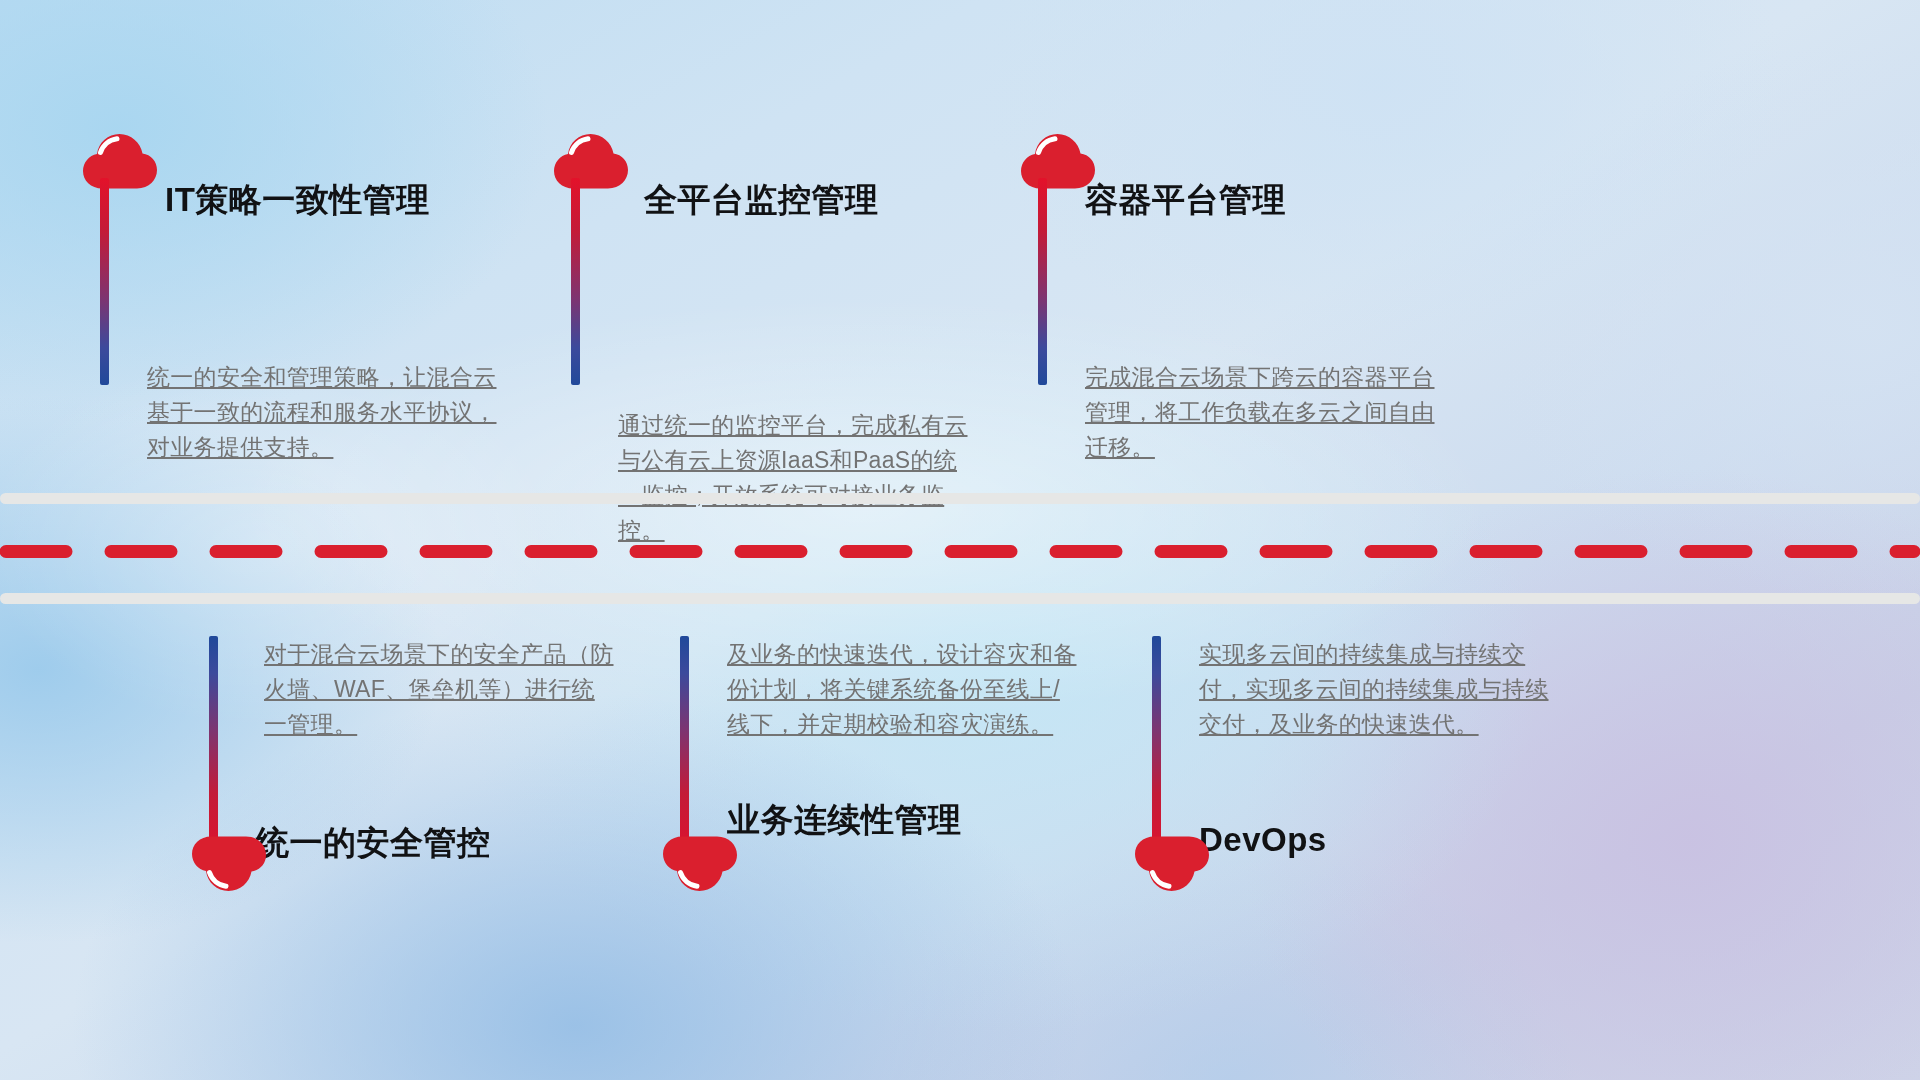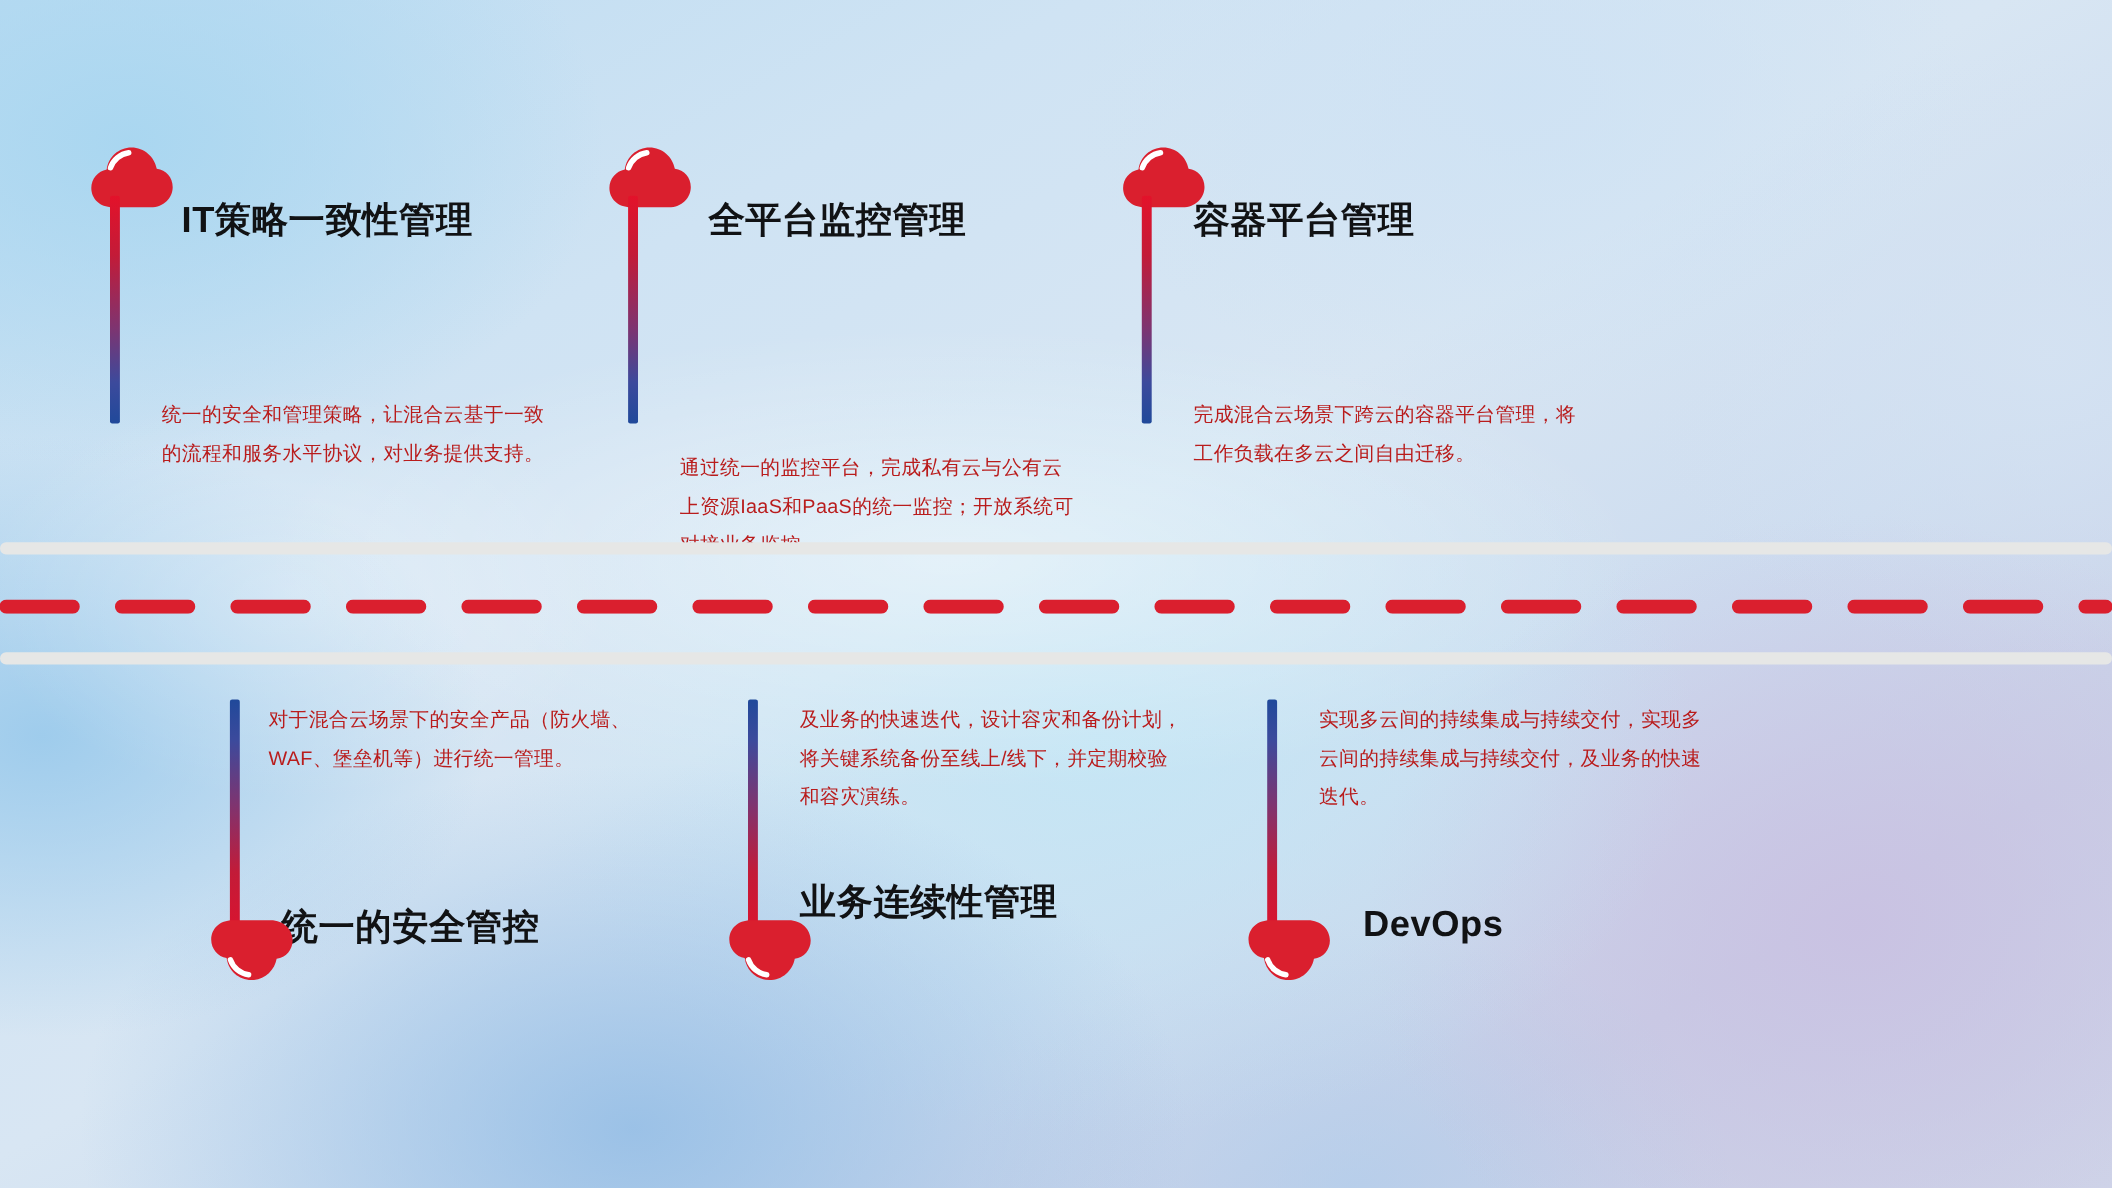--- a/index.html
+++ b/index.html
@@ -53,24 +53,25 @@
   .card-title {
     position: absolute;
     font-size: 33px;
     font-weight: bold;
     color: #111214;
     letter-spacing: 0.5px;
     white-space: nowrap;
   }
   .card-body {
     position: absolute;
-    font-size: 18px;
+    font-size: 23px;
     line-height: 35px;
-    color: #b91c1c;
+    color: #737373;
     letter-spacing: 0.3px;
+    text-decoration: underline;
   }
 
   
   .road-line {
     position: absolute;
     left: 0; width: 1920px; height: 11px;
     background: #e6e7e6;
     border-radius: 6px;
   }
   .road-dashes {
@@ -118,21 +119,21 @@
 <div class="road-line" style="top:493px;"></div>
 
 <div class="road-dashes" style="top:545px;">
   <svg width="1920" height="13" viewBox="0 0 1920 13">
     <line x1="6" y1="6.5" x2="1914" y2="6.5" stroke="#da1f2e" stroke-width="13" stroke-linecap="round" stroke-dasharray="60 45"></line>
   </svg>
 </div>
 
 <div class="road-line" style="top:593px;"></div>
 
-<div class="card-body" style="left:244px; top:637px; width:350px;">对于混合云场景下的安全产品（防火墙、WAF、堡垒机等）进行统一管理。</div>
+<div class="card-body" style="left:264px; top:637px; width:350px;">对于混合云场景下的安全产品（防火墙、WAF、堡垒机等）进行统一管理。</div>
 <div class="stem up" style="left:209px; top:636px; height:207px;"></div>
 <div class="card-title" style="left:256px; top:821px;">统一的安全管控</div>
 <div class="cloud-icon flipped" style="left:191px; top:836px;">
   <svg viewBox="0 0 76 56">
     <path d="M20.5 55.5 C8.5 55.5 1 47.5 1 38 C1 29.5 7 22.5 15 21 C16.5 9.5 26 1 37.5 1 C49 1 58.5 9.5 60.5 20.5 C69 21.5 75 28.5 75 37 C75 47 67 55.5 55 55.5 Z" fill="#da1f2e"></path>
     <path d="M18.5 19.5 C21 12 27.5 6.8 35 5.8" stroke="#ffffff" stroke-width="5" stroke-linecap="round" fill="none"></path>
   </svg>
 </div>
 
 <div class="card-body" style="left:727px; top:637px; width:350px;">及业务的快速迭代，设计容灾和备份计划，将关键系统备份至线上/线下，并定期校验和容灾演练。</div>
@@ -140,19 +141,19 @@
 <div class="card-title" style="left:727px; top:798px;">业务连续性管理</div>
 <div class="cloud-icon flipped" style="left:662px; top:836px;">
   <svg viewBox="0 0 76 56">
     <path d="M20.5 55.5 C8.5 55.5 1 47.5 1 38 C1 29.5 7 22.5 15 21 C16.5 9.5 26 1 37.5 1 C49 1 58.5 9.5 60.5 20.5 C69 21.5 75 28.5 75 37 C75 47 67 55.5 55 55.5 Z" fill="#da1f2e"></path>
     <path d="M18.5 19.5 C21 12 27.5 6.8 35 5.8" stroke="#ffffff" stroke-width="5" stroke-linecap="round" fill="none"></path>
   </svg>
 </div>
 
 <div class="card-body" style="left:1199px; top:637px; width:350px;">实现多云间的持续集成与持续交付，实现多云间的持续集成与持续交付，及业务的快速迭代。</div>
 <div class="stem up" style="left:1152px; top:636px; height:207px;"></div>
-<div class="card-title" style="left:1199px; top:821px;margin-left:40px;">DevOps</div>
+<div class="card-title" style="left:1199px; top:821px;">DevOps</div>
 <div class="cloud-icon flipped" style="left:1134px; top:836px;">
   <svg viewBox="0 0 76 56">
     <path d="M20.5 55.5 C8.5 55.5 1 47.5 1 38 C1 29.5 7 22.5 15 21 C16.5 9.5 26 1 37.5 1 C49 1 58.5 9.5 60.5 20.5 C69 21.5 75 28.5 75 37 C75 47 67 55.5 55 55.5 Z" fill="#da1f2e"></path>
     <path d="M18.5 19.5 C21 12 27.5 6.8 35 5.8" stroke="#ffffff" stroke-width="5" stroke-linecap="round" fill="none"></path>
   </svg>
 </div>
 
 </body></html>

